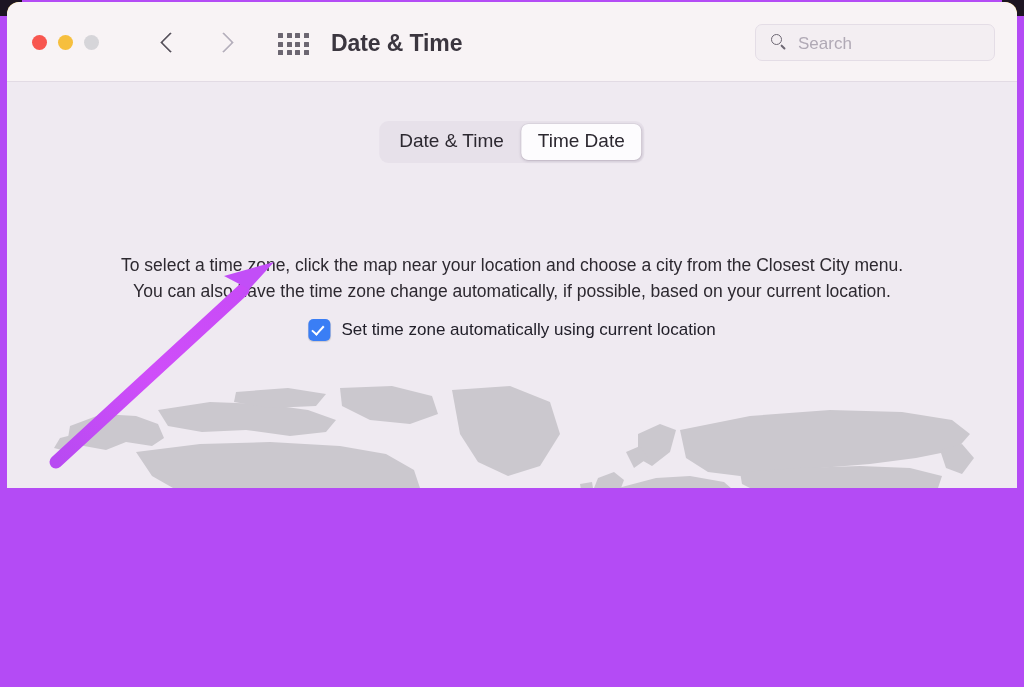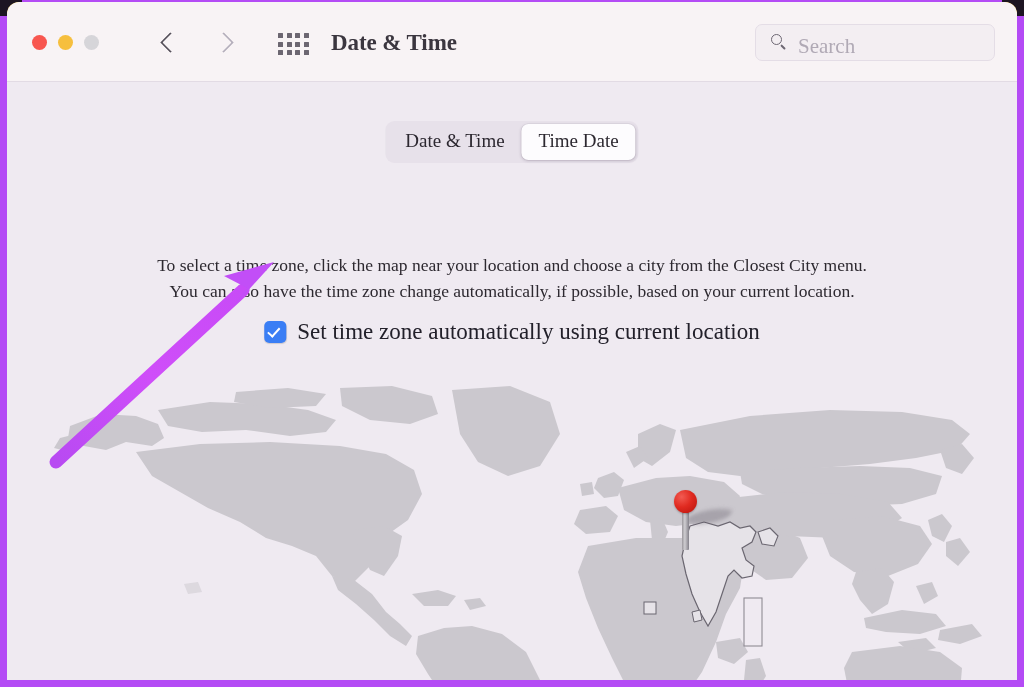--- a/index.html
+++ b/index.html
@@ -30,27 +30,26 @@
     position: absolute; right: 0; top: 0;
     width: 22px; height: 16px;
     background: #1d1522;
     z-index: 1;
   }
 
   
   .window {
     position: absolute;
     left: 7px; top: 2px;
-    width: 1010px; height: 678px;
+    width: 1010px; height: 486px;
     background: #eab308;
     border-top-left-radius: 12px;
     border-top-right-radius: 12px;
     overflow: hidden;
     z-index: 2;
-    font-family: Liberation Serif, serif;
   }
 
   
   .titlebar {
     position: relative;
     height: 80px;
     background: #f8f3f5;
     border-bottom: 1px solid #e2dbe4;
     box-sizing: border-box;
   }
@@ -142,21 +141,21 @@
     left: 10px; top: 10px;
     width: 6px; height: 1.8px;
     background: #6d6773;
     transform: rotate(45deg);
     transform-origin: left center;
     border-radius: 1px;
   }
   .search-placeholder {
     position: absolute;
     left: 42px; top: 9px;
-    font-size: 21px;
+    font-size: 17px;
     color: #b0a9b5;
   }
 
   
   .content {
     position: relative;
     height: 598px;
     background: #efeaf1;
   }
 
@@ -215,21 +214,21 @@
   .checkbox .tick {
     position: absolute;
     left: 6px; top: 3.5px;
     width: 7px; height: 12px;
     border-right: 2.6px solid #ffffff;
     border-bottom: 2.6px solid #ffffff;
     transform: rotate(42deg);
     box-sizing: border-box;
   }
   .check-label {
-    font-size: 23px;
+    font-size: 17px;
     color: #22202a;
   }
 
   
   .map-wrap {
     position: absolute;
     left: 33px; top: 298px;
     width: 944px; height: 380px;
     overflow: hidden;
   }

